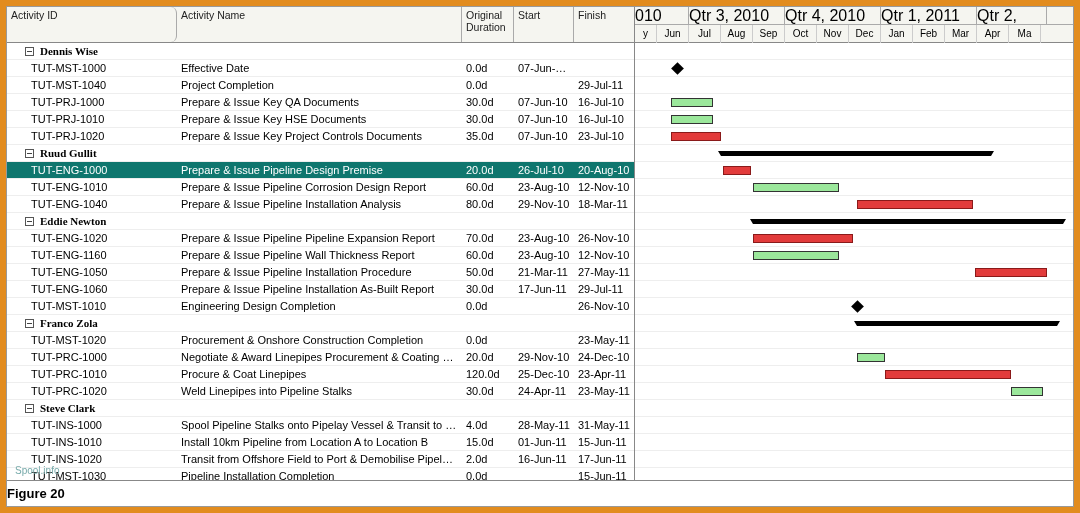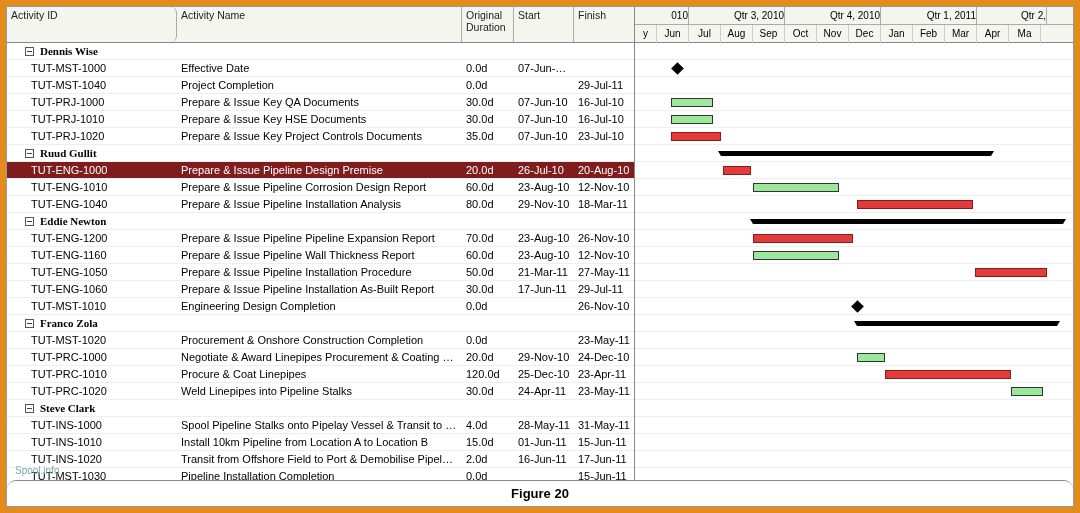--- a/index.html
+++ b/index.html
@@ -61,60 +61,59 @@
     overflow: hidden;
   }
   .row {
     height: 17px;
     line-height: 17px;
     display: flex;
     white-space: nowrap;
     border-bottom: 1px solid #eee;
   }
   .row.group { font-weight: bold; color: #000; font-family: Liberation Serif, serif; }
-  .row.sel { background: #7f1d1d; color: #fff; }
+  .row.sel { background: #0f766e; color: #fff; }
   .cell { padding: 0 4px; overflow: hidden; text-overflow: ellipsis; }
   .cell.c-id { padding-left: 24px; }
   .row.group .cell.c-id { padding-left: 18px; }
   .cell.c-dur { }
   .minus {
     display:inline-block;width:9px;height:9px;border:1px solid #555;
     background:#fff;margin-right:6px;position:relative;top:1px;
   }
   .minus::after{content:"";position:absolute;left:1px;right:1px;top:3px;height:1px;background:#444;}
   
   .tl-head {
     height: 36px;
     border-bottom: 1px solid #888;
     background: #f5f5f0;
     position: relative;
   }
   .tl-qs { height:18px; display:flex; border-bottom:1px solid #aaa; }
-  .tl-q { border-right:1px solid #aaa; font-size:10px; text-align:right; line-height:18px; }
+  .tl-q { border-right:1px solid #aaa; font-size:16px; text-align:left; line-height:18px; }
   .tl-ms { height:18px; display:flex; }
   .tl-m { border-right:1px solid #ccc; font-size:10px; text-align:center; line-height:18px; width:32px; }
   .tl-body { flex:1; position:relative; }
   .tl-row { height:17px; position:relative; border-bottom:1px solid #eee; }
   .bar { position:absolute; height:9px; top:4px; border:1px solid #333; }
   .bar.green { background:#9be79b; }
   .bar.red { background:#e23b3b; border-color:#8a1a1a; }
   .sum { position:absolute; height:5px; top:6px; background:#000; }
   .sum::before,.sum::after{content:"";position:absolute;top:0;width:0;height:0;border-top:5px solid #000;}
   .sum::before{left:-3px;border-left:3px solid transparent;border-right:3px solid transparent;}
   .sum::after{right:-3px;border-left:3px solid transparent;border-right:3px solid transparent;}
   .dia { position:absolute; top:4px; width:9px; height:9px; background:#000; transform:rotate(45deg); }
   .footer {
     height: 26px;
     border-top: 1px solid #888;
     background: #ffffff;
-    text-align: center;
+    text-align: left;
     font-weight: bold;
     font-size: 13px;
     line-height: 26px;
-    border-radius: 9px;
   }
   .watermark {
     position:absolute; left:8px; bottom:30px; font-size:10px; color:#7aa;
   }
 </style>
 </head>
 <body>
 
 <div class="frame">
   <div class="content">
@@ -199,21 +198,21 @@
             <div class="cell c-finish">18-Mar-11</div>
           </div>
           <div class="row group">
             <div class="cell c-id"><span class="minus"></span>Eddie Newton</div>
             <div class="cell c-name"></div>
             <div class="cell c-dur"></div>
             <div class="cell c-start"></div>
             <div class="cell c-finish"></div>
           </div>
           <div class="row">
-            <div class="cell c-id">TUT-ENG-1200</div>
+            <div class="cell c-id">TUT-ENG-1020</div>
             <div class="cell c-name">Prepare &amp; Issue Pipeline Pipeline Expansion Report</div>
             <div class="cell c-dur">70.0d</div>
             <div class="cell c-start">23-Aug-10</div>
             <div class="cell c-finish">26-Nov-10</div>
           </div>
           <div class="row">
             <div class="cell c-id">TUT-ENG-1160</div>
             <div class="cell c-name">Prepare &amp; Issue Pipeline Wall Thickness Report</div>
             <div class="cell c-dur">60.0d</div>
             <div class="cell c-start">23-Aug-10</div>

